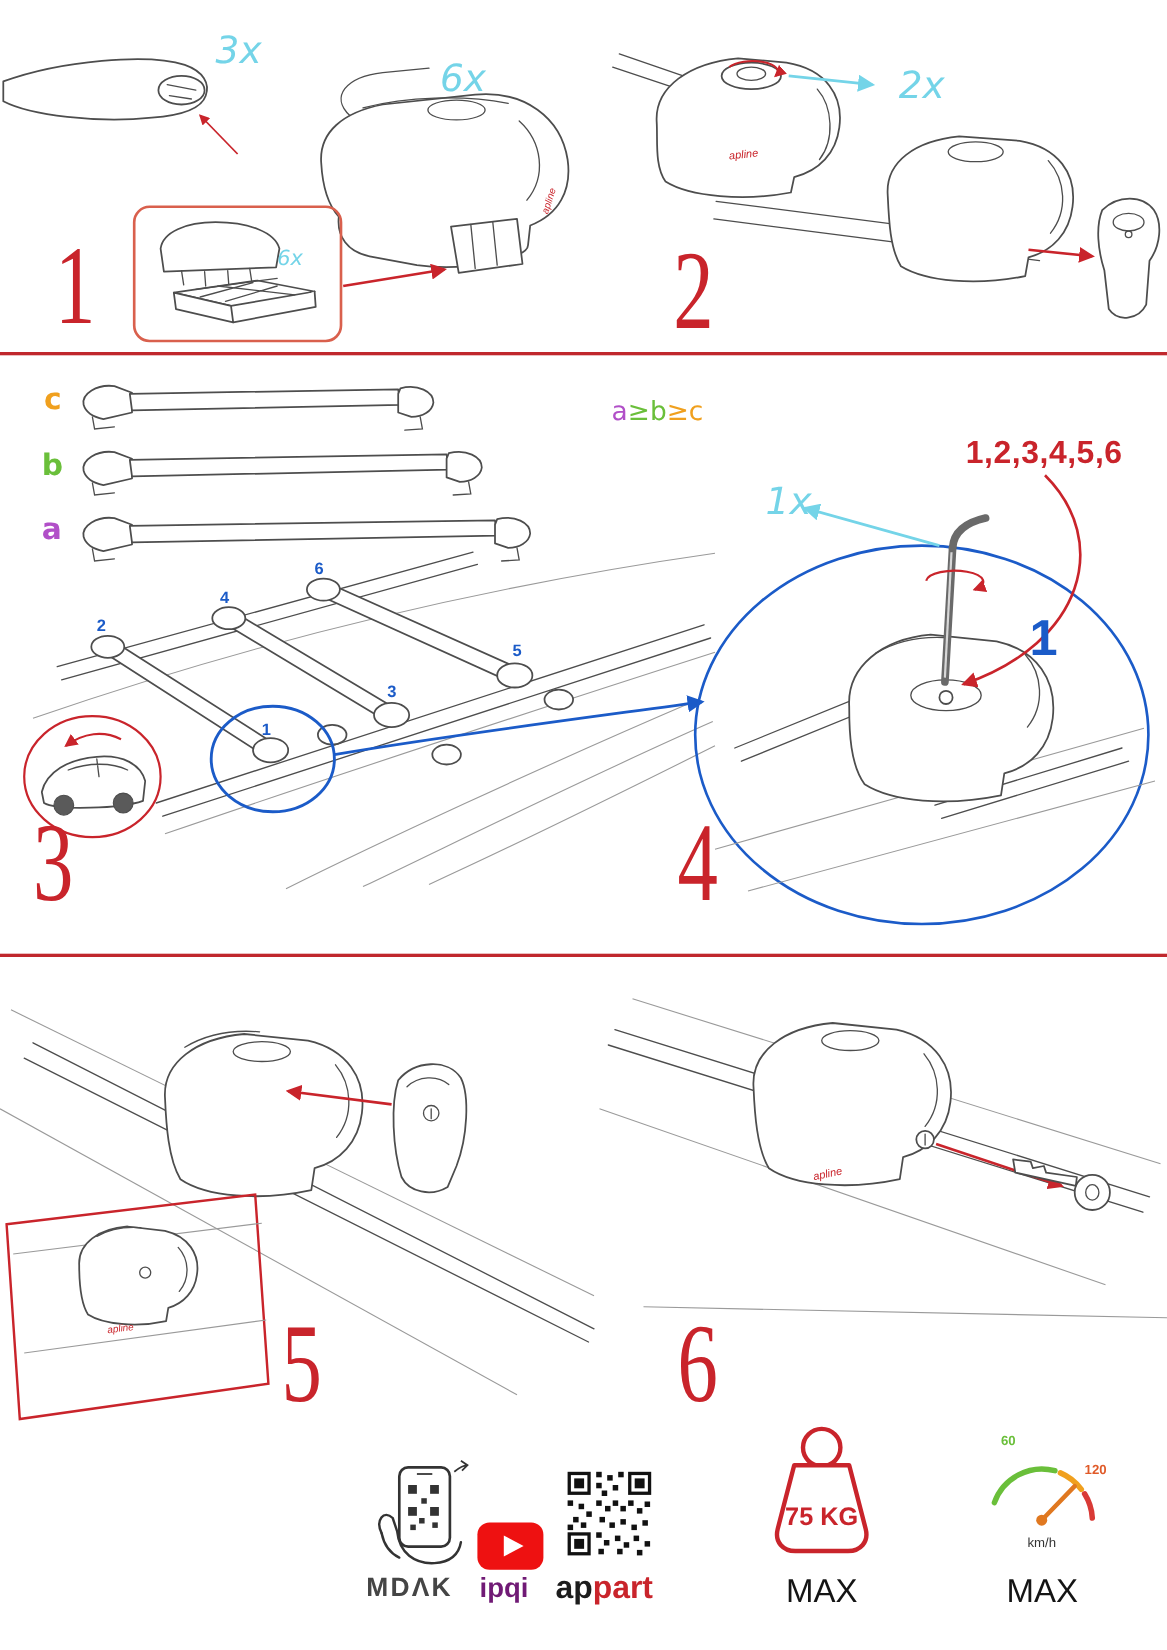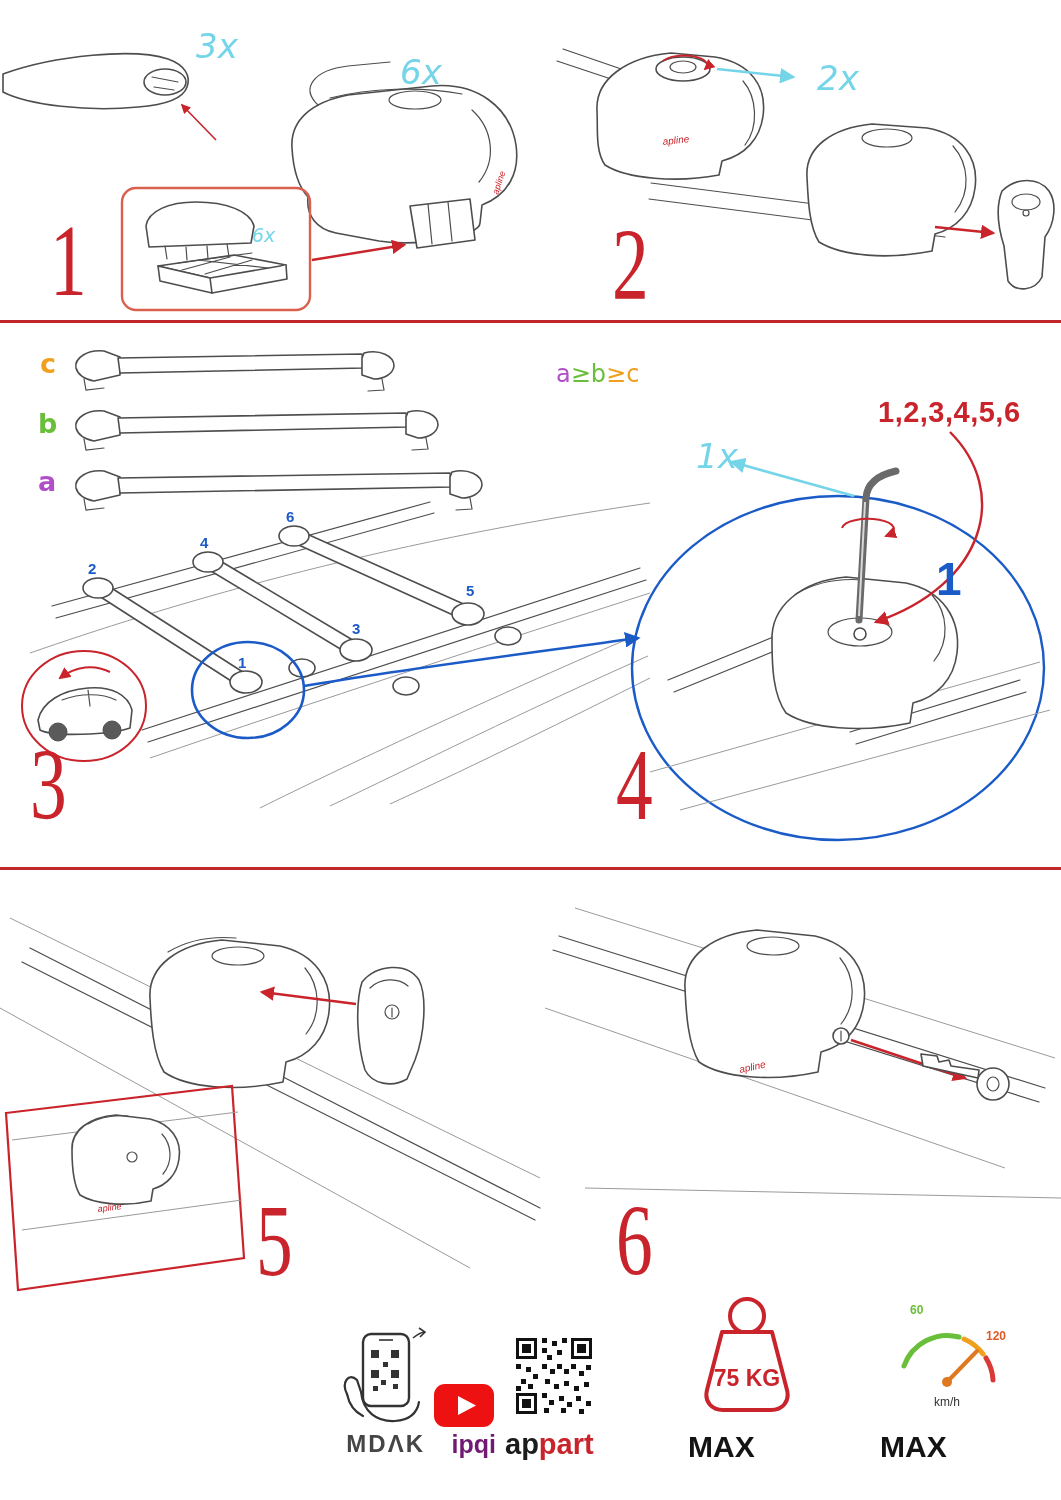--- a/index.html
+++ b/index.html
@@ -13,22 +13,22 @@
            font-size:102px;line-height:.85;transform:scaleX(.72);transform-origin:left top}
   .qty{position:absolute;color:#74d4e8;font-size:34px;font-style:italic;
        font-family:"DejaVu Sans",sans-serif}
   .qty.small{font-size:19px}
   .barlabel{position:absolute;font-size:27px;font-weight:bold;font-family:"DejaVu Sans",sans-serif}
   .formula{position:absolute;font-size:24px;font-weight:normal;font-family:"DejaVu Sans",sans-serif}
   .seq{position:absolute;color:#c9242b;font-size:29px;font-weight:600;letter-spacing:.5px}
   .bignum-blue{position:absolute;color:#1b5bc8;font-size:46px;font-weight:bold}
   .model{position:absolute;color:#2a2a68;font-size:30px;font-weight:bold;letter-spacing:.5px}
   .brandline{position:absolute;font-size:30px;font-weight:bold}
-  .logotext{position:absolute;font-weight:bold;text-align:right}
-  .maxlabel{position:absolute;font-size:30px;font-weight:bold;color:#141414;text-align:left}
+  .logotext{position:absolute;font-weight:bold;text-align:left}
+  .maxlabel{position:absolute;font-size:30px;font-weight:normal;color:#141414;text-align:center}
   svg{display:block;overflow:visible}
   svg text{font-family:"Liberation Sans",sans-serif}
   .ln{fill:#fff;stroke:#4d4d4d;stroke-width:1.6;stroke-linejoin:round;stroke-linecap:round}
   .ln2{fill:none;stroke:#4d4d4d;stroke-width:1.2;stroke-linecap:round}
   .thin{fill:none;stroke:#9a9a9a;stroke-width:1}
   .ar{fill:none;stroke:#c9242b;stroke-width:2.4}
   .ac{fill:none;stroke:#74d4e8;stroke-width:2.6}
   .ab{fill:none;stroke:#1b5bc8;stroke-width:2.6}
   .blue-num{fill:#1b5bc8;font-weight:bold;font-size:15px}
 </style>

